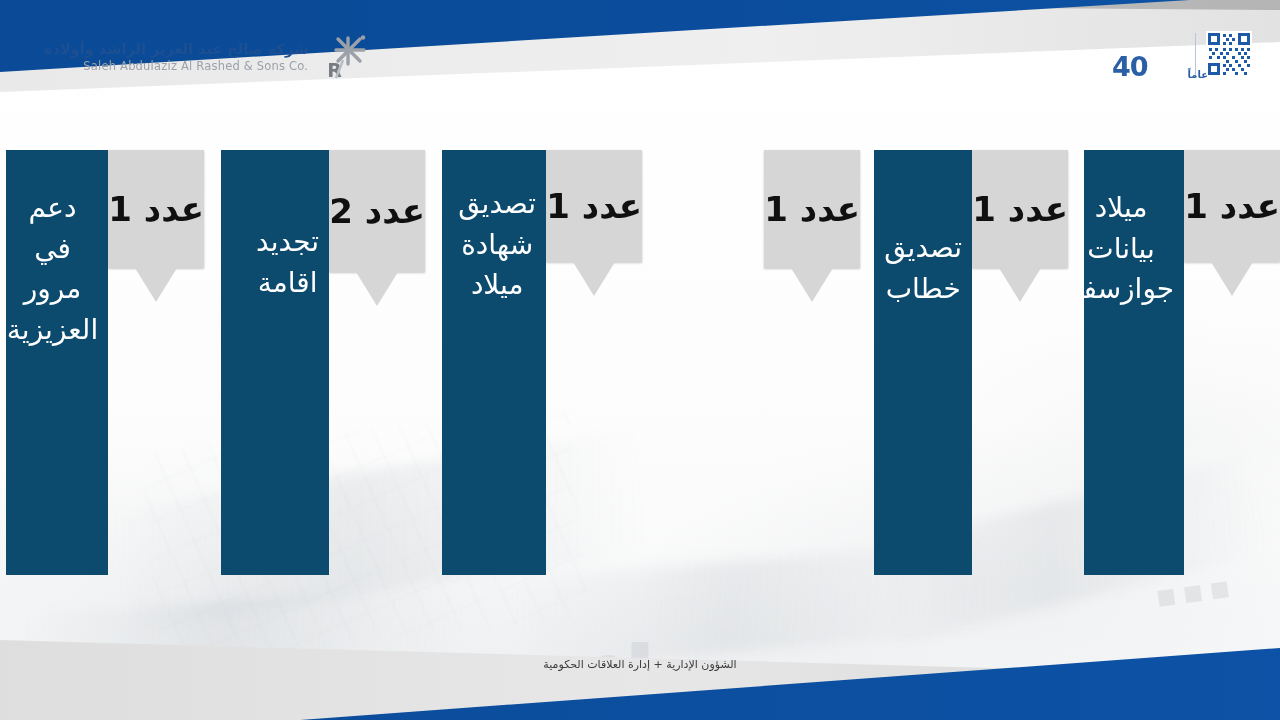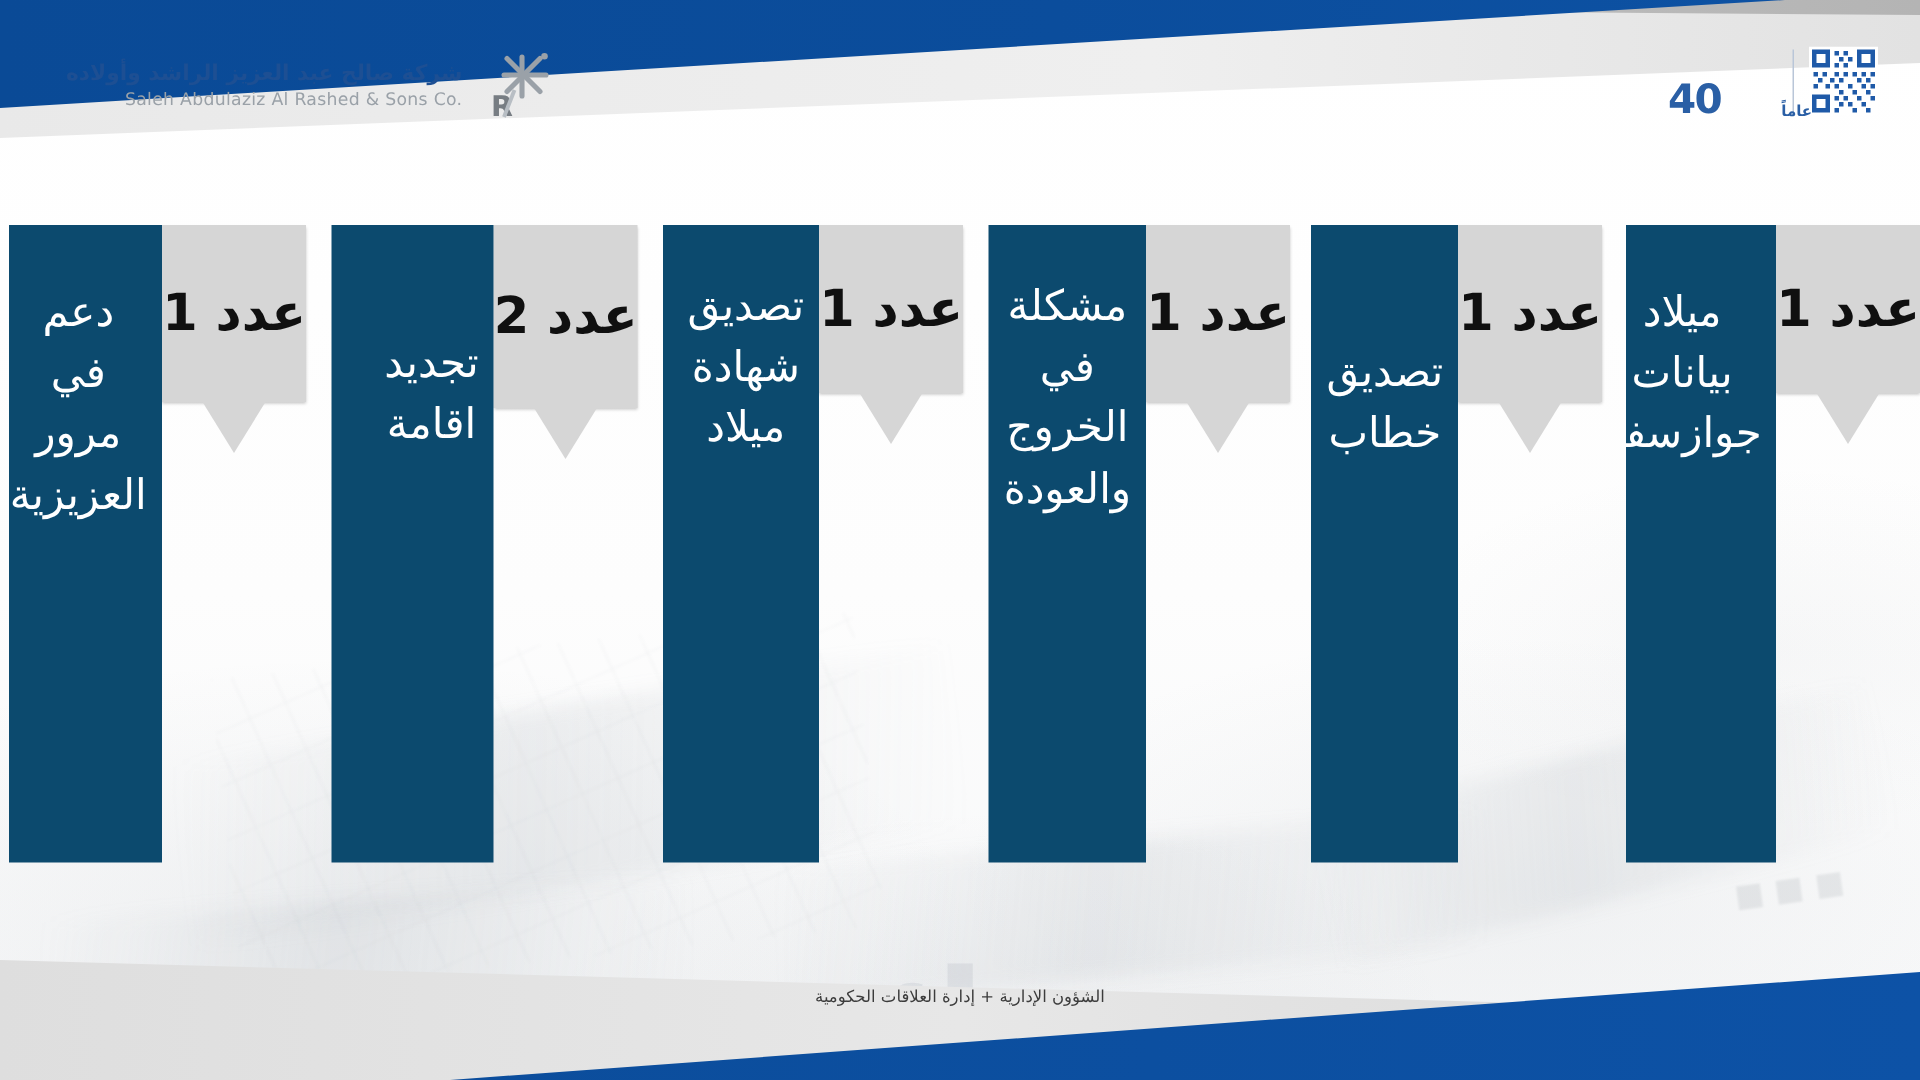--- a/index.html
+++ b/index.html
@@ -408,25 +408,20 @@
         <div class="card-body">
           <div class="card-body-text" style="padding-top: 78px;">تصديق
 خطاب</div>
         </div>
       </div>
       <div class="card" style="width: 201px; margin-left: 17px;">
         <div class="card-head" style="height: 118px;">
           <div class="card-head-label">عدد 1</div>
           <div class="notch"></div>
         </div>
-        <div class="card-body">
-          <div class="card-body-text" style="padding-top: 34px;">مشكلة في
-الخروج
-والعودة</div>
-        </div>
       </div>
       <div class="card" style="width: 200px; margin-left: 17px;">
         <div class="card-head" style="height: 112px;">
           <div class="card-head-label">عدد 1</div>
           <div class="notch"></div>
         </div>
         <div class="card-body">
           <div class="card-body-text" style="padding-top: 34px;">تصديق
 شهادة
 ميلاد</div>

